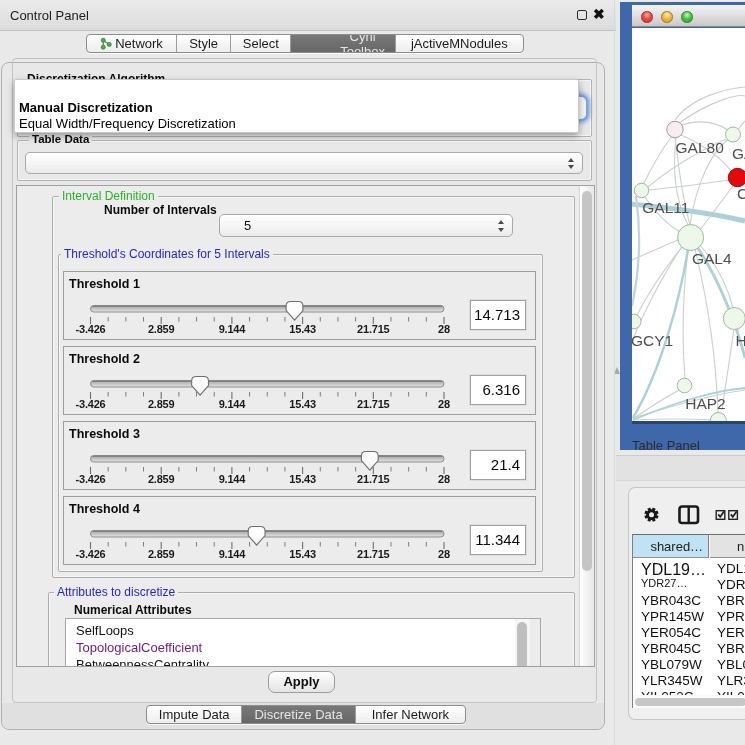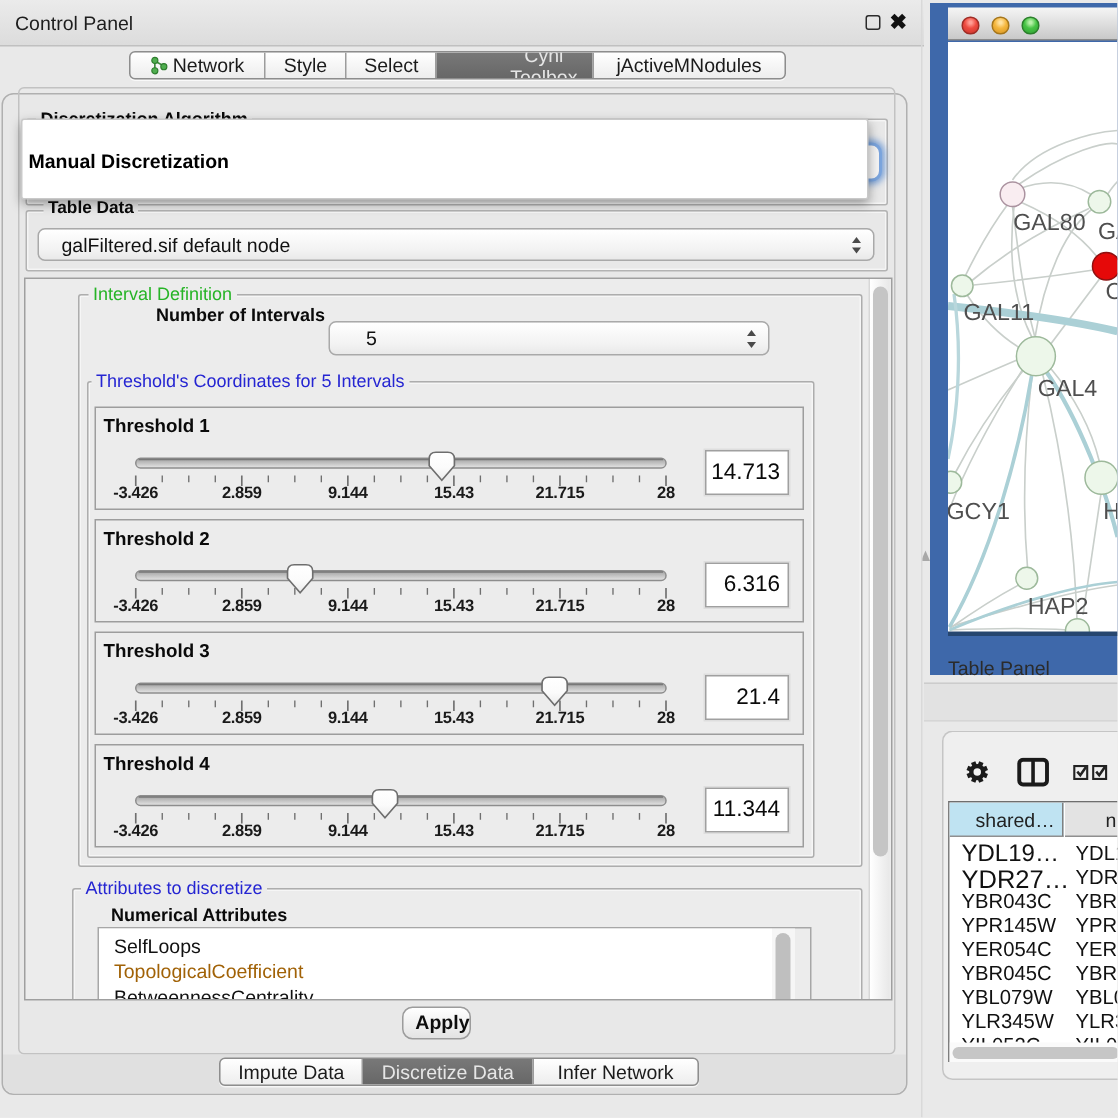--- a/index.html
+++ b/index.html
@@ -44,21 +44,20 @@
  <div style="width:128px;">jActiveMNodules</div>
 </div>
 
 <div class="etched abs" style="left:17px;top:79px;width:575px;height:58px;"></div>
 <div class="tname" style="left:24px;top:72px;background:#e8e8e8;padding:0 3px;">Discretization Algorithm</div>
 <div class="abs" style="left:480px;top:95px;width:108px;height:26px;background:#f4f4f4;border:2px solid #7aa4dd;border-radius:7px;box-shadow:0 0 4px 2px rgba(90,140,210,.75);"></div>
 
 <div class="etched abs" style="left:17px;top:140px;width:575px;height:41px;"></div>
 <div class="tname" style="left:29px;top:133px;background:#e8e8e8;padding:0 3px;font-size:11.5px;">Table Data</div>
 <div class="combo" style="left:25px;top:152px;width:558px;height:22px;">
-  <span style="position:absolute;left:15px;top:3px;">galFiltered.sif default node</span>
   <span class="ar aru"></span>
     <span class="ar ard"></span>
 </div>
 
 <div class="abs" style="left:16px;top:185px;width:579px;height:482px;background:#ececec;border:1px solid #9f9f9f;overflow:hidden;">
 <div class="etched abs" style="left:35px;top:9.5px;width:523px;height:382.5px;border-color:#adadad;"></div>
     <div class="gtitle" style="left:42px;top:3px;color:#26b426;background:#ececec;">Interval Definition</div>
     <div class="tname" style="left:87px;top:17px;">Number of Intervals</div>
     <div class="combo" style="left:202px;top:28px;width:294px;height:23px;">
       <span style="position:absolute;left:24px;top:3px;">5</span>
@@ -252,39 +251,40 @@
     <div class="tl" style="left:427.0px;top:361.5px;">28</div>
     <div class="vbox" style="left:453px;top:339.0px;">11.344</div>
     <div class="etched abs" style="left:31px;top:406px;width:527px;height:90px;border-color:#adadad;"></div>
     <div class="gtitle" style="left:37px;top:399px;color:#2525d2;background:#ececec;">Attributes to discretize</div>
     <div class="tname" style="left:46px;top:417px;padding-left:11px;">Numerical Attributes</div>
     <div class="abs" style="left:48px;top:432px;width:476px;height:52px;border:1px solid #a7a7a7;background:#ececec;padding-left:28px;">
 <div class="abs" style="left:0;top:0;width:449px;height:52px;background:#ffffff;"></div>
 <div class="abs" style="left:449px;top:0;width:15px;height:52px;background:#f6f6f6;"></div>
 <div class="abs" style="left:451px;top:3px;width:10px;height:52px;background:#bfbfbf;border-radius:5px 5px 0 0;"></div>
 <div class="abs" style="left:10px;top:3.5px;font-size:13px;color:#111;">SelfLoops</div>
-<div class="abs" style="left:10px;top:20.5px;font-size:13px;color:#a16207;">TopologicalCoefficient</div>
+<div class="abs" style="left:10px;top:20.5px;font-size:13px;color:#701a75;">TopologicalCoefficient</div>
 <div class="abs" style="left:10px;top:37.5px;font-size:13px;color:#111;">BetweennessCentrality</div>
 </div>
 <div class="abs" style="right:1px;top:0;width:14px;height:480px;background:linear-gradient(to right,#ffffff,#e8e8e8);border-left:1px solid #d7d7d7;"></div>
 <div class="abs" style="right:2.5px;top:5px;width:10px;height:380px;background:#c5c5c5;border-radius:5px;"></div>
 </div>
-<div class="abs" style="left:268px;top:671px;width:46px;height:22px;background:linear-gradient(#ffffff,#e3e3e3);border:1px solid #9c9c9c;border-radius:7px;font-size:13px;font-weight:600;color:#0d0d0d;text-align:right;line-height:20px;">Apply</div>
+<div class="abs" style="left:268px;top:671px;width:67px;height:22px;background:linear-gradient(#ffffff,#e3e3e3);border:1px solid #9c9c9c;border-radius:7px;font-size:13px;font-weight:600;color:#0d0d0d;text-align:center;line-height:20px;">Apply</div>
 <div class="abs" style="left:2px;top:703px;width:602px;height:25.5px;background:#e0e0e0;border-radius:0 0 8px 8px;"></div>
 <svg class="abs" style="left:613px;top:366px;" width="8" height="9">
     <path d="M1,8 L7,8 L4,1 Z" fill="#a8a8a8"></path>
   </svg>
 <div class="seg" style="left:146px;top:704.5px;width:320px;height:19px;">
  <div style="width:96px;">Impute Data</div>
  <div class="on" style="width:114px;">Discretize Data</div>
  <div style="width:110px;">Infer Network</div>
 </div>
 
 <div class="abs" style="left:14px;top:79px;width:565px;height:54px;background:#ffffff;border:1px solid #c9c9c9;border-radius:2px;box-shadow:0 3px 7px rgba(0,0,0,0.35);z-index:50;">
  <div style="position:absolute;left:4px;top:20px;font-size:13px;font-weight:bold;color:#000;">Manual Discretization</div>
+ <div style="position:absolute;left:4px;top:35.5px;font-size:13px;color:#000;">Equal Width/Frequency Discretization</div>
 </div>
 
 <div class="abs" style="left:614px;top:0;width:1px;height:745px;background:#d9d9d9;"></div>
 <div class="abs" style="left:620px;top:2px;width:125px;height:448px;background:#3e68aa;"></div>
 <div class="abs" style="left:632px;top:5px;width:113px;height:22px;background:linear-gradient(#f5f5f5,#c9c9c9);border-bottom:1px solid #8a8a8a;"></div>
 <div class="abs" style="left:641px;top:11px;width:11.5px;height:11.5px;border-radius:50%;background:radial-gradient(circle at 50% 30%, #ff9d94 10%, #ee4b40 45%, #c8342c 100%);border:0.5px solid #9e2d26;"></div>
 <div class="abs" style="left:661px;top:11px;width:11.5px;height:11.5px;border-radius:50%;background:radial-gradient(circle at 50% 30%, #ffe2a0 10%, #f5b73e 45%, #d59422 100%);border:0.5px solid #a5761c;"></div>
 <div class="abs" style="left:681px;top:11px;width:11.5px;height:11.5px;border-radius:50%;background:radial-gradient(circle at 50% 30%, #b7f0a8 10%, #47c445 45%, #2f9e32 100%);border:0.5px solid #2b7f2b;"></div>
 <svg class="abs" style="left:632px;top:27.5px;" width="113" height="394" viewBox="0 0 113 394">
     <rect x="0" y="0" width="113" height="394" fill="#ffffff"></rect>
@@ -358,21 +358,21 @@
       <path d="M76.2 9.4 l2 2.4 3.8-5.4" stroke-width="1.7"></path>
 <rect x="86.8" y="5.7" width="8.6" height="8.6"></rect>
       <path d="M88.8 9.4 l2 2.4 3.8-5.4" stroke-width="1.7"></path>
 </g>
   </svg>
 <div class="abs" style="left:632px;top:533.5px;width:113px;height:174.5px;background:#ffffff;border-left:1.5px solid #7e7e7e;border-top:1.5px solid #6e6e6e;overflow:hidden;">
 <div class="abs" style="left:0;top:0;width:75.5px;height:23.5px;background:#bfe3f2;border-right:1.5px solid #808080;border-bottom:1px solid #909090;text-align:center;font-size:13px;color:#222;line-height:23px;padding-left:13px;">shared…</div>
 <div class="abs" style="left:77px;top:0;width:36px;height:23.5px;background:#e3e3e3;border-bottom:1px solid #909090;font-size:13px;color:#222;line-height:23px;padding-left:27px;">n</div>
 <div class="abs" style="left:8px;top:26.5px;font-size:16px;color:#111;">YDL19…</div>
     <div class="abs" style="left:84px;top:26.5px;font-size:13.5px;color:#111;">YDL1</div>
-    <div class="abs" style="left:8px;top:42.5px;font-size:17px;color:#111;">YDR27…</div>
+    <div class="abs" style="left:8px;top:42.5px;font-size:11px;color:#111;">YDR27…</div>
     <div class="abs" style="left:84px;top:42.5px;font-size:13.5px;color:#111;">YDR2</div>
     <div class="abs" style="left:8px;top:58.6px;font-size:13.5px;color:#111;">YBR043C</div>
     <div class="abs" style="left:84px;top:58.6px;font-size:13.5px;color:#111;">YBR0</div>
     <div class="abs" style="left:8px;top:74.7px;font-size:13.5px;color:#111;">YPR145W</div>
     <div class="abs" style="left:84px;top:74.7px;font-size:13.5px;color:#111;">YPR1</div>
     <div class="abs" style="left:8px;top:90.7px;font-size:13.5px;color:#111;">YER054C</div>
     <div class="abs" style="left:84px;top:90.7px;font-size:13.5px;color:#111;">YER0</div>
     <div class="abs" style="left:8px;top:106.8px;font-size:13.5px;color:#111;">YBR045C</div>
     <div class="abs" style="left:84px;top:106.8px;font-size:13.5px;color:#111;">YBR0</div>
     <div class="abs" style="left:8px;top:122.8px;font-size:13.5px;color:#111;">YBL079W</div>

